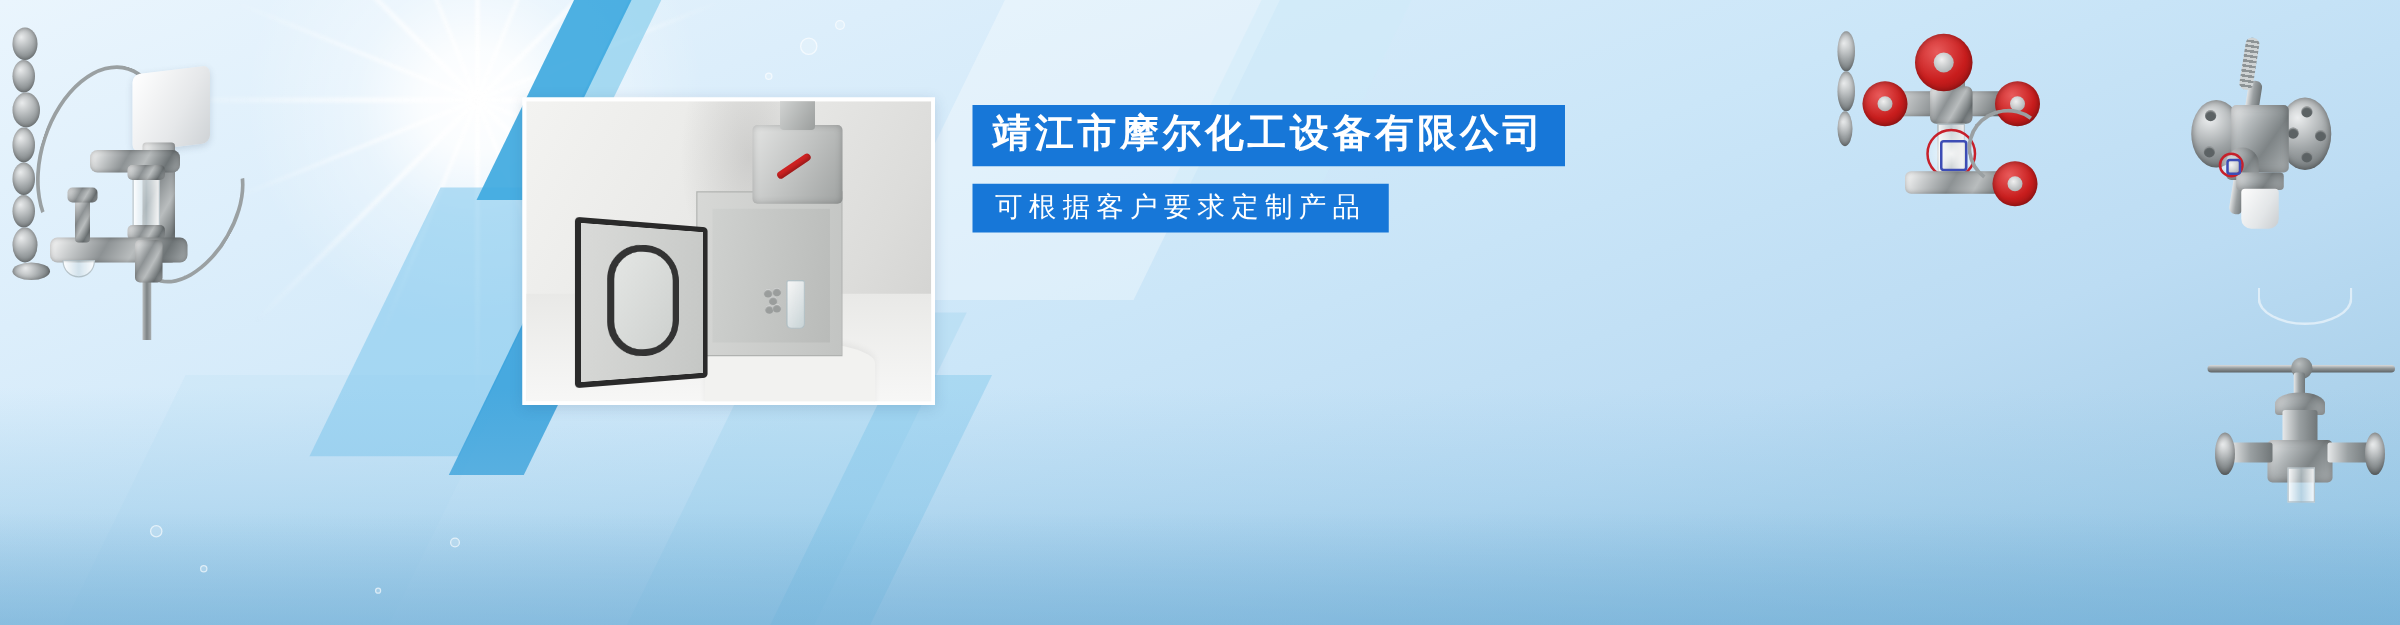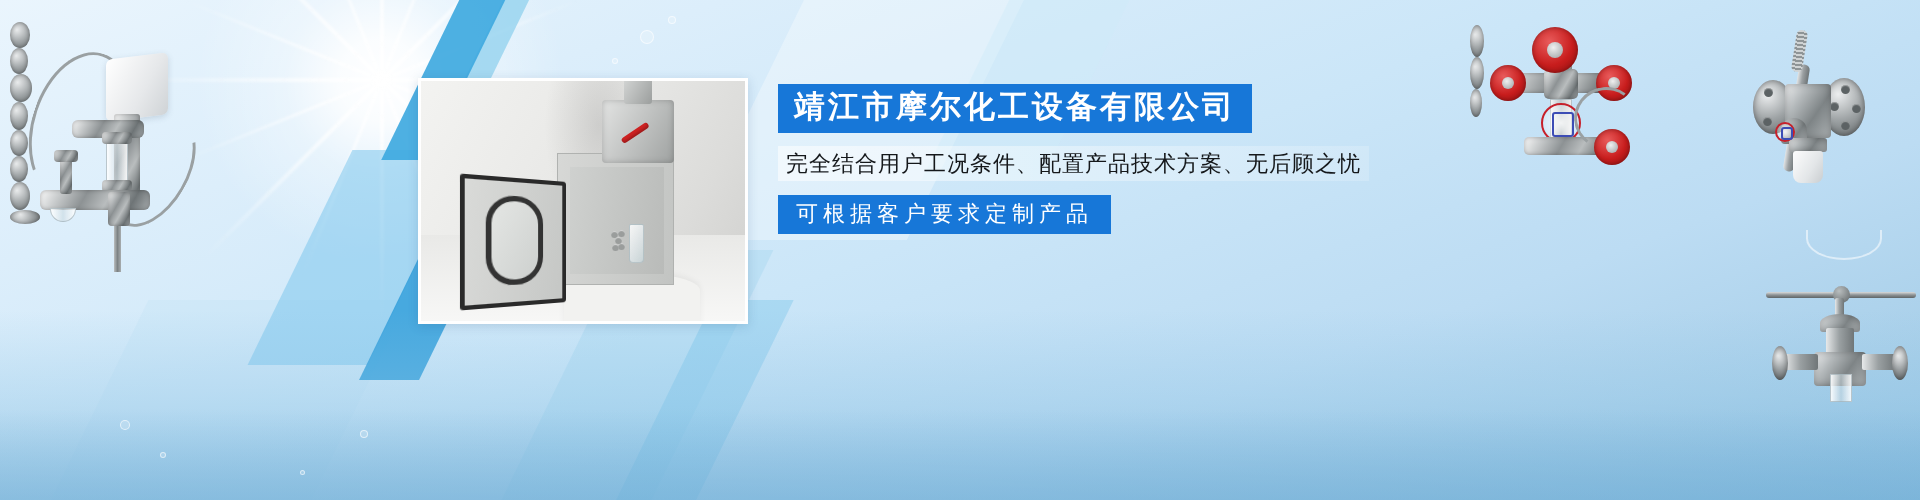--- a/index.html
+++ b/index.html
@@ -311,21 +311,20 @@
     <div class="glasstube" style="left:70px;top:146px;width:22px;height:28px;"></div>
   </div>
 
   <div class="copy">
 
 
     <div class="headline-wrap">
       <span class="headline">靖江市摩尔化工设备有限公司</span>
     </div>
 
-    <div class="subline">完全结合用户工况条件、配置产品技术方案、无后顾之忧</div>
 
     <div class="tagline-wrap">
       <span class="tagline">可根据客户要求定制产品</span>
     </div>
 
   </div>
 
 
 </div>
 

